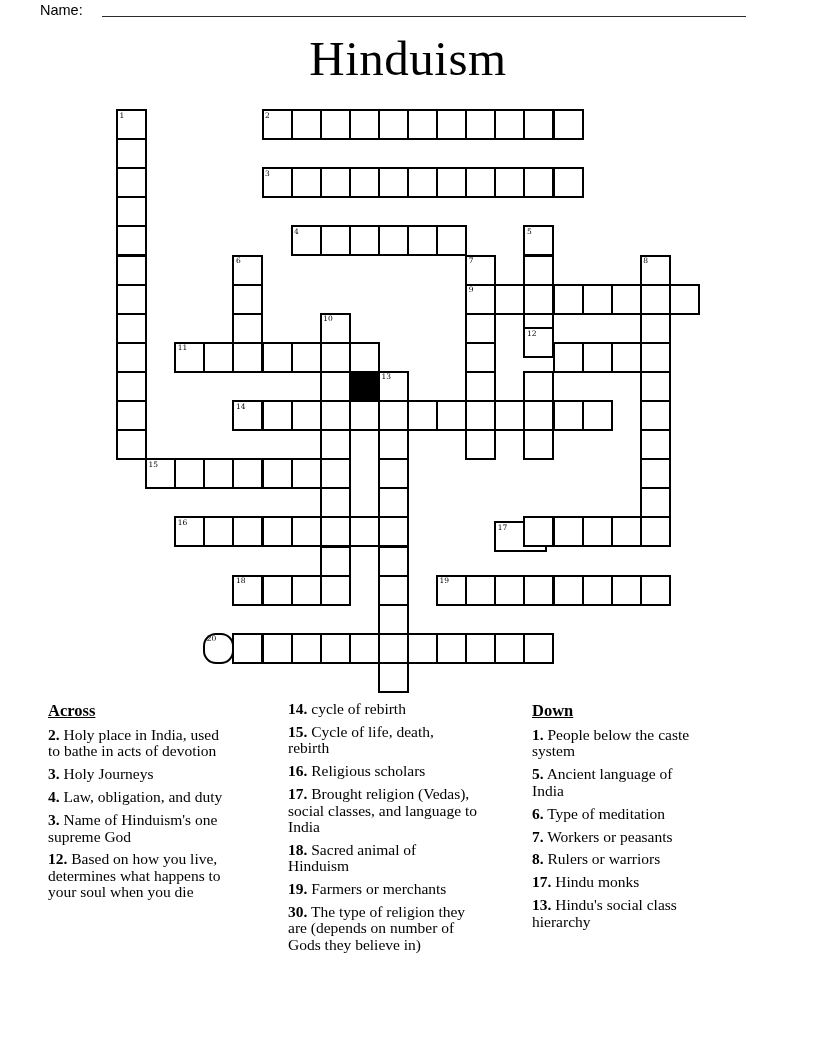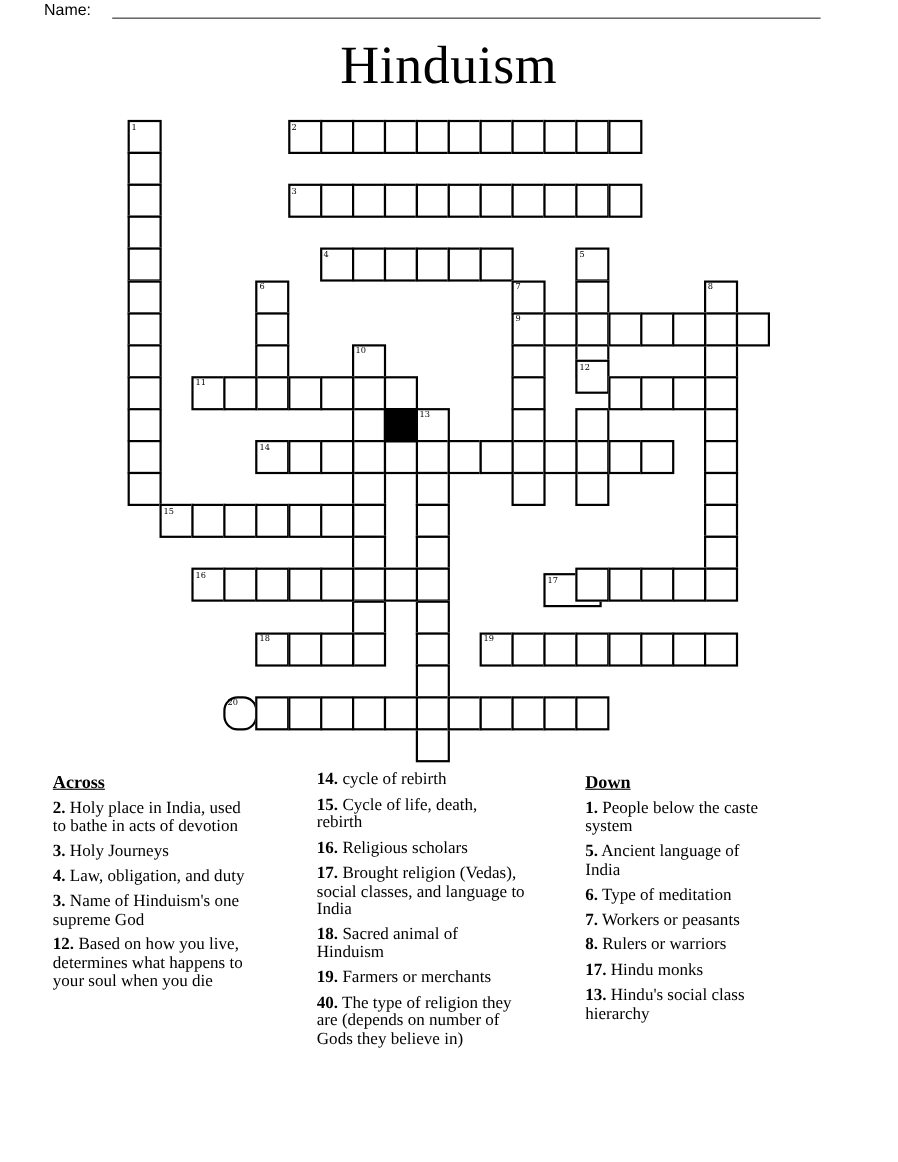--- a/index.html
+++ b/index.html
@@ -274,21 +274,21 @@
     <p class="clue"><b>14.</b> cycle of rebirth</p>
     <p class="clue"><b>15.</b> Cycle of life, death,
 rebirth</p>
     <p class="clue"><b>16.</b> Religious scholars</p>
     <p class="clue"><b>17.</b> Brought religion (Vedas),
 social classes, and language to
 India</p>
     <p class="clue"><b>18.</b> Sacred animal of
 Hinduism</p>
     <p class="clue"><b>19.</b> Farmers or merchants</p>
-    <p class="clue"><b>40.</b> The type of religion they
+    <p class="clue"><b>30.</b> The type of religion they
 are (depends on number of
 Gods they believe in)</p>
   </div>
 <div class="clue-col" id="clue-col-3">
   <div class="clue-header">Down</div>
 <p class="clue"><b>1.</b> People below the caste
 system</p>
     <p class="clue"><b>5.</b> Ancient language of
 India</p>
     <p class="clue"><b>6.</b> Type of meditation</p>

